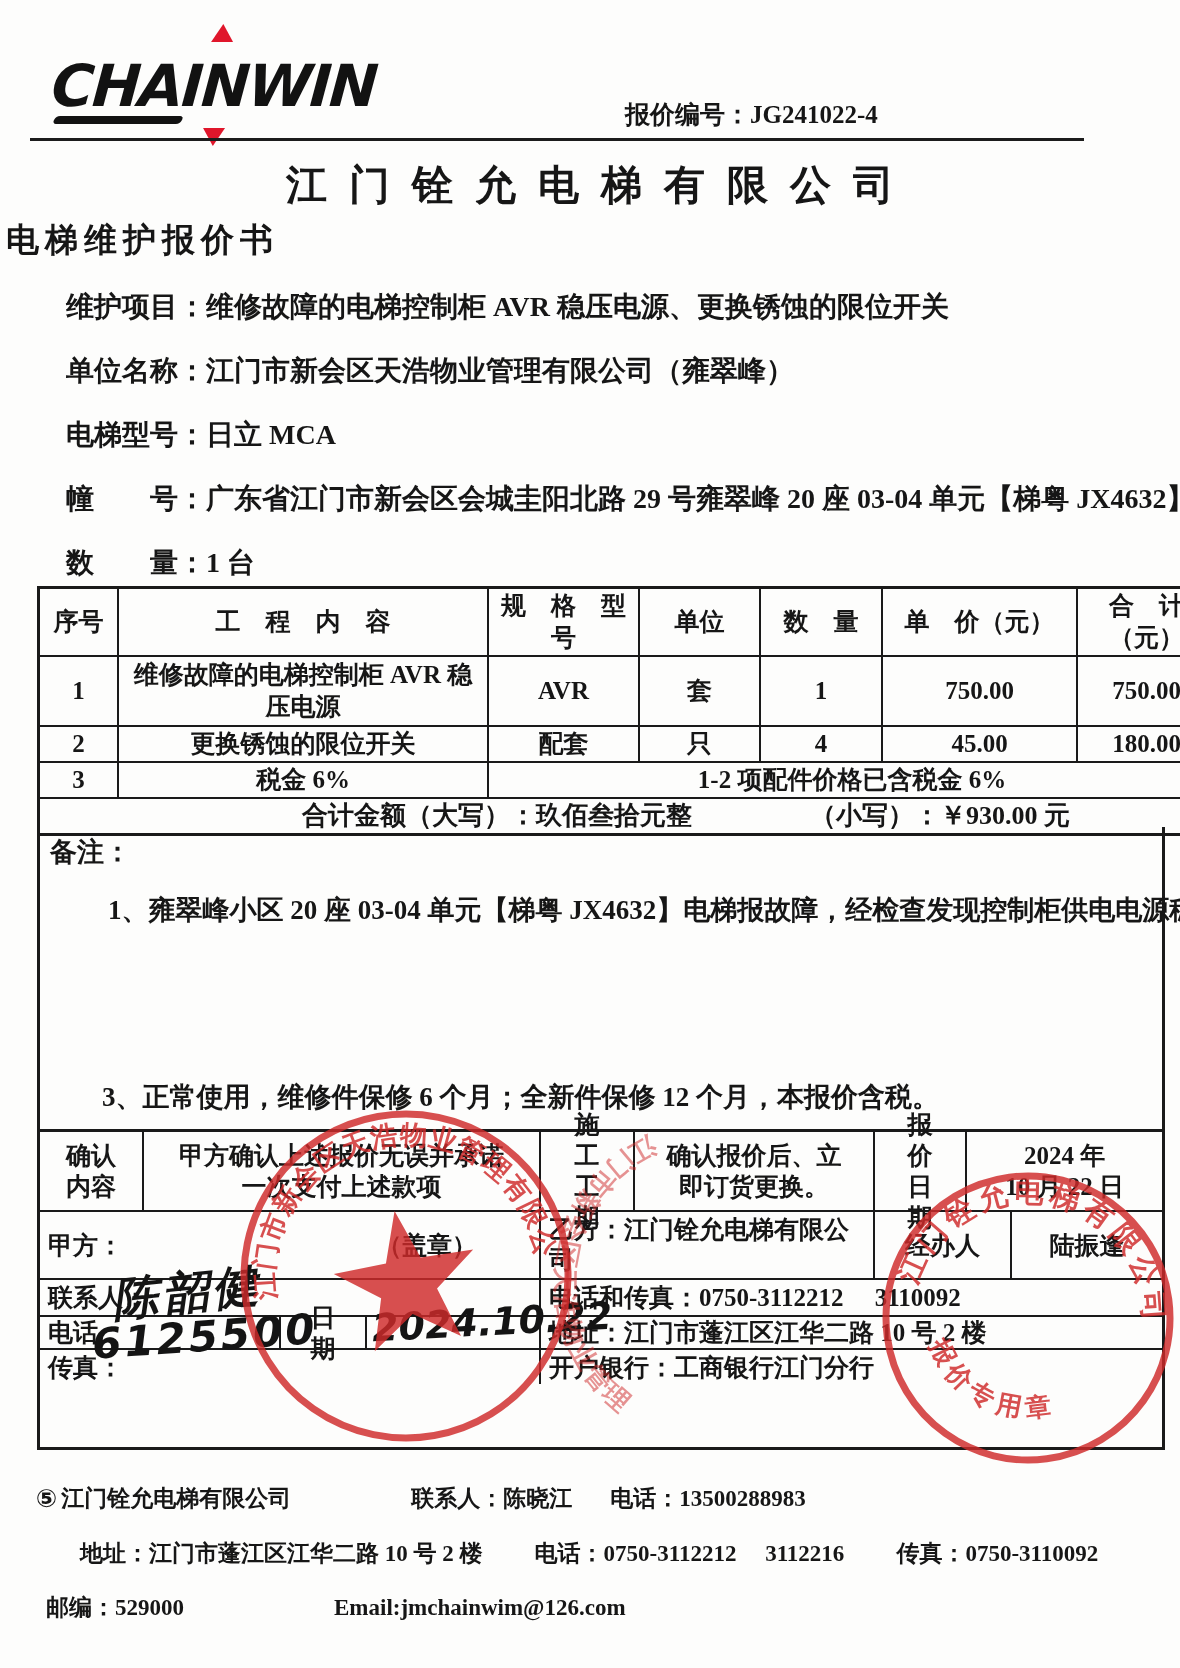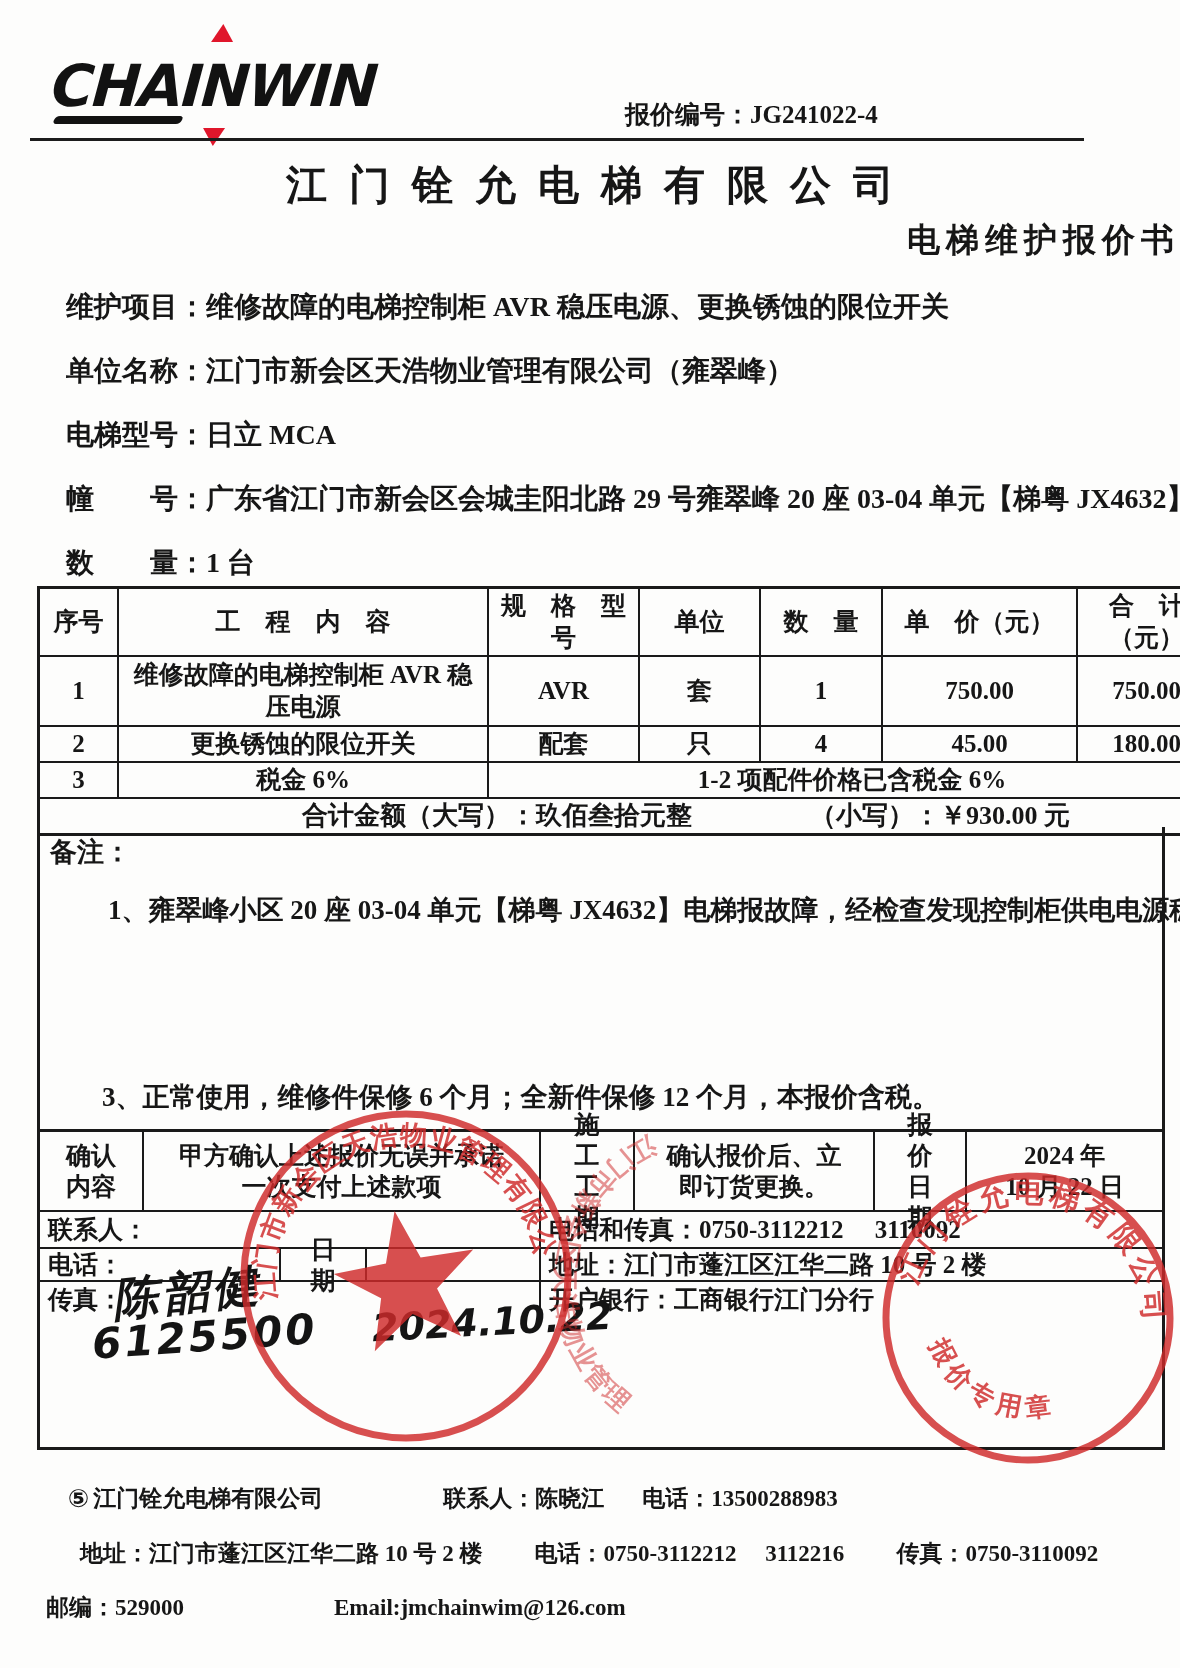--- a/index.html
+++ b/index.html
@@ -11,21 +11,21 @@
              font-size:58px;letter-spacing:-2px;color:#121212;transform:skewX(-4deg);display:inline-block;line-height:92px;}
   .logo-n{position:relative;display:inline-block;}
   .logo-n .arr-up{position:absolute;left:6px;top:-16px;width:0;height:0;border-left:11px solid transparent;
                   border-right:11px solid transparent;border-bottom:18px solid #e0162b;}
   .logo-n .arr-dn{position:absolute;left:4px;bottom:-14px;width:0;height:0;border-left:11px solid transparent;
                   border-right:11px solid transparent;border-top:18px solid #e0162b;}
   .logo-swash{position:absolute;left:2px;bottom:12px;width:128px;height:8px;background:#121212;border-radius:5px;transform:skewX(-28deg);}
   .quote-no{position:absolute;left:625px;top:98px;font-size:25px;font-weight:600;}
   .header-rule{position:absolute;left:30px;top:138px;width:1054px;height:3px;background:#1c1c1c;}
   .title1{position:absolute;left:0;right:0;top:158px;text-align:center;font-size:41px;font-weight:700;letter-spacing:22px;text-indent:22px;}
-  .title2{position:absolute;left:0;right:0;top:218px;text-align:right;font-size:33px;font-weight:700;letter-spacing:6px;text-indent:6px;}
+  .title2{position:absolute;left:0;right:0;top:218px;text-align:left;font-size:33px;font-weight:700;letter-spacing:6px;text-indent:6px;}
   
   .info{position:absolute;left:66px;top:278px;width:1070px;}
   .info-line{height:64px;line-height:58px;font-size:28px;font-weight:600;white-space:nowrap;}
   .info-line .lbl{font-weight:700;}
   
   table.items{position:absolute;left:37px;top:586px;width:1128px;border-collapse:collapse;table-layout:fixed;}
   table.items td,table.items th{border:2px solid #1a1a1a;font-size:25px;font-weight:600;text-align:center;
         padding:1px 4px;line-height:32px;overflow:hidden;}
   table.items th{font-weight:700;}
   table.items{border:3px solid #1a1a1a;}
@@ -54,21 +54,21 @@
   .ccell.ctr{justify-content:center;text-align:center;padding:0 24px;}
   .rowA{height:80px;} .rowB{height:68px;} .rowC{height:37px;} .rowD{height:33px;} .rowE{height:34px;} .rowF{height:63px;}
   .wA0{width:104px}.wA1{width:397px}.wA2{width:94px}.wA3{width:240px}.wA4{width:92px}.wA5{flex:1}
   .wB0{width:501px}.wB1{width:334px}.wB2{width:137px}.wB3{flex:1}
   .wC0{width:501px}.wC1{flex:1}
   .wD0{width:241px}.wD1{width:86px}.wD2{width:174px}.wD3{flex:1}
   .seal-hint{margin-left:auto;margin-right:54px;}
   .partyb-cell{line-height:30px;align-items:center;}
   .addr2{line-height:32px;}
   
-  .footer-line{position:absolute;left:68px;right:30px;font-size:23px;font-weight:600;white-space:nowrap;}
+  .footer-line{position:absolute;left:36px;right:30px;font-size:23px;font-weight:600;white-space:nowrap;}
   .f1{top:1483px;} .f2{top:1538px;left:80px;} .f3{top:1592px;left:46px;}
   .fgap1{display:inline-block;width:120px;} .fgap2{display:inline-block;width:38px;}
   .fgap3{display:inline-block;width:52px;} .fgap4{display:inline-block;width:150px;}
   .fmark{display:inline-block;font-size:25px;transform:translateY(1px);margin-right:4px;font-family:"DejaVu Sans",sans-serif;}
   .fcompany{font-weight:700;}
   
   .stamp{position:absolute;pointer-events:none;}
   .hw{position:absolute;font-family:"DejaVu Sans",sans-serif;font-style:italic;font-weight:700;color:#141414;pointer-events:none;}
   .hw-name{left:112px;top:1262px;font-size:46px;transform:rotate(-6deg);letter-spacing:4px;}
   .hw-phone{left:92px;top:1312px;font-size:42px;transform:rotate(-4deg);letter-spacing:3px;}
@@ -151,20 +151,31 @@
     <div class="crow rowA">
       <div class="ccell ctr wA0">确认内容</div>
       <div class="ccell ctr wA1">甲方确认上述报价无误并承诺一次支付上述款项</div>
       <div class="ccell ctr wA2">施工工期</div>
       <div class="ccell ctr wA3">确认报价后、立即订货更换。</div>
       <div class="ccell ctr wA4">报价日期</div>
       <div class="ccell ctr wA5">
           <span><span>2024 年</span><br><span>10 月 22 日</span></span>
         </div>
     </div>
+    <div class="crow rowB">
+      <div class="ccell wB0">
+          <span>甲方：</span>
+          <span class="seal-hint">（盖章）</span>
+        </div>
+      <div class="ccell wB1 partyb-cell">
+          <span><span>乙方：</span><span>江门铨允电梯有限公司</span></span>
+        </div>
+      <div class="ccell ctr wB2">经办人</div>
+      <div class="ccell ctr wB3">陆振逢</div>
+    </div>
     <div class="crow rowC">
       <div class="ccell wC0">联系人：</div>
       <div class="ccell wC1">
           <span><span>电话和传真：</span><span>0750-3112212　 3110092</span></span>
         </div>
     </div>
     <div class="crow rowD">
       <div class="ccell wD0">电话：</div>
       <div class="ccell ctr wD1">日期</div>
       <div class="ccell wD2"></div>

